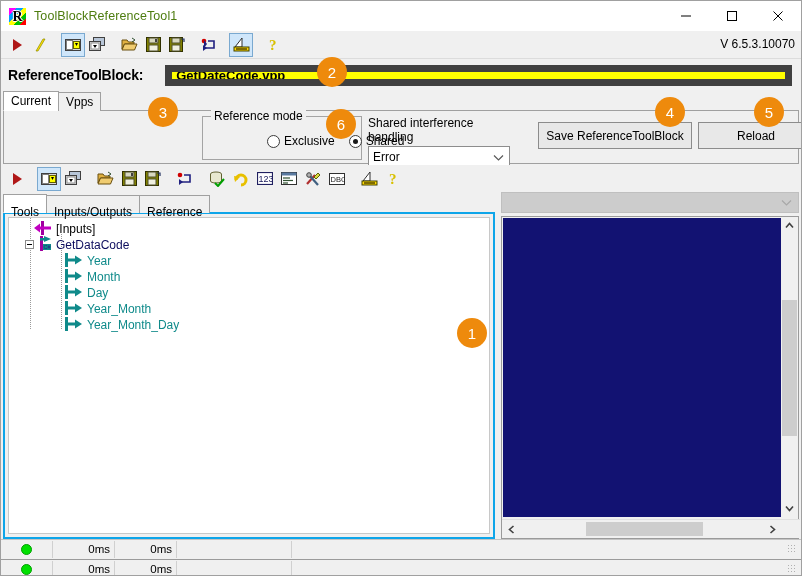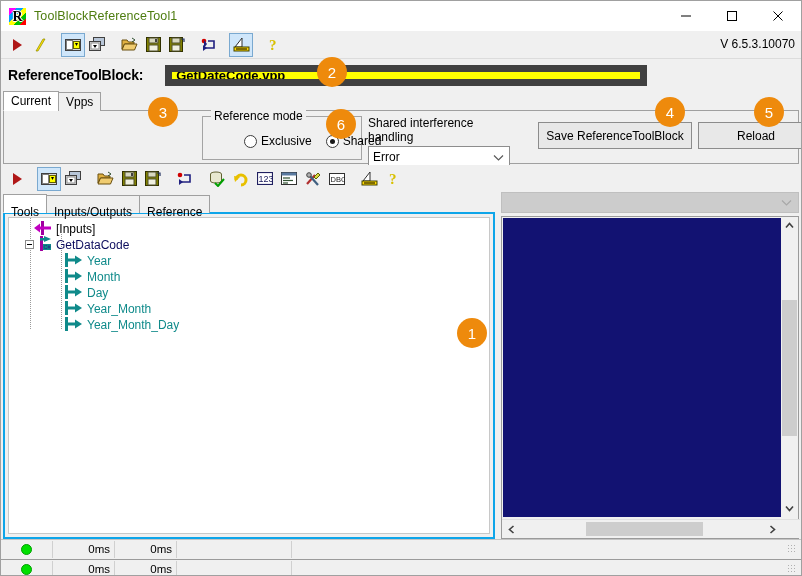--- a/index.html
+++ b/index.html
@@ -80,21 +80,21 @@
   }
   .tb-gap { width: 8px; flex: none; }
   .version {
     position: absolute; right: 6px; top: 6px;
     font-size: 12px; color: #000;
   }
 
   
   .ref-row {
     position: absolute; left: 0; top: 59px;
-    width: 646px; height: 30px;
+    width: 800px; height: 30px;
     display: flex; align-items: center;
   }
   .ref-label {
     margin-left: 7px;
     font: bold 14px "Liberation Sans", sans-serif;
     color: #000;
     letter-spacing: -0.2px;
   }
   .ref-input {
     margin-left: 22px;
@@ -149,21 +149,21 @@
     position: absolute; left: 198px; top: 5px;
     width: 160px; height: 44px;
     border: 1px solid #a4a4a4;
   }
   .groupbox .gb-title {
     position: absolute; left: 8px; top: -8px;
     background: #f0f0f0; padding: 0 3px;
     font-size: 12px;
   }
   .radio-row {
-    position: absolute; left: 1px; top: 17px;
+    position: absolute; left: 24px; top: 17px;
     display: flex; align-items: center; gap: 6px; padding-left: 40px;
   }
   .radio {
     display: flex; align-items: center; gap: 4px; font-size: 12px;
   }
   .rbox {
     width: 13px; height: 13px; border-radius: 50%;
     border: 1px solid #3b3b3b; background: #fff;
     position: relative; flex: none;
   }

